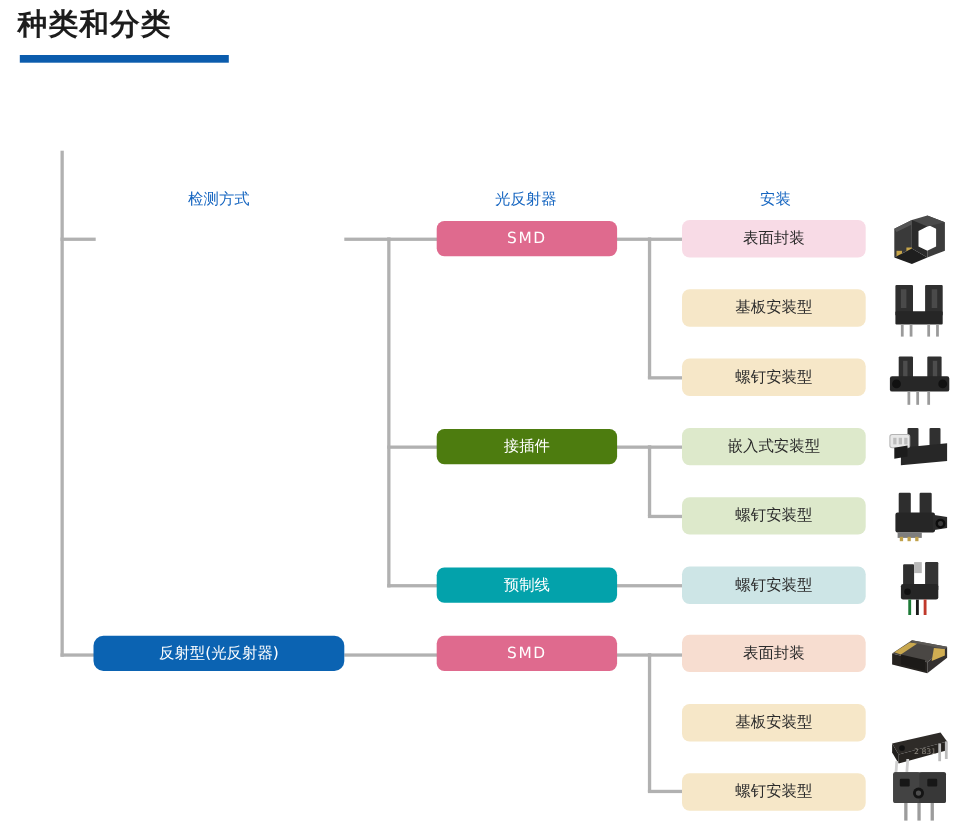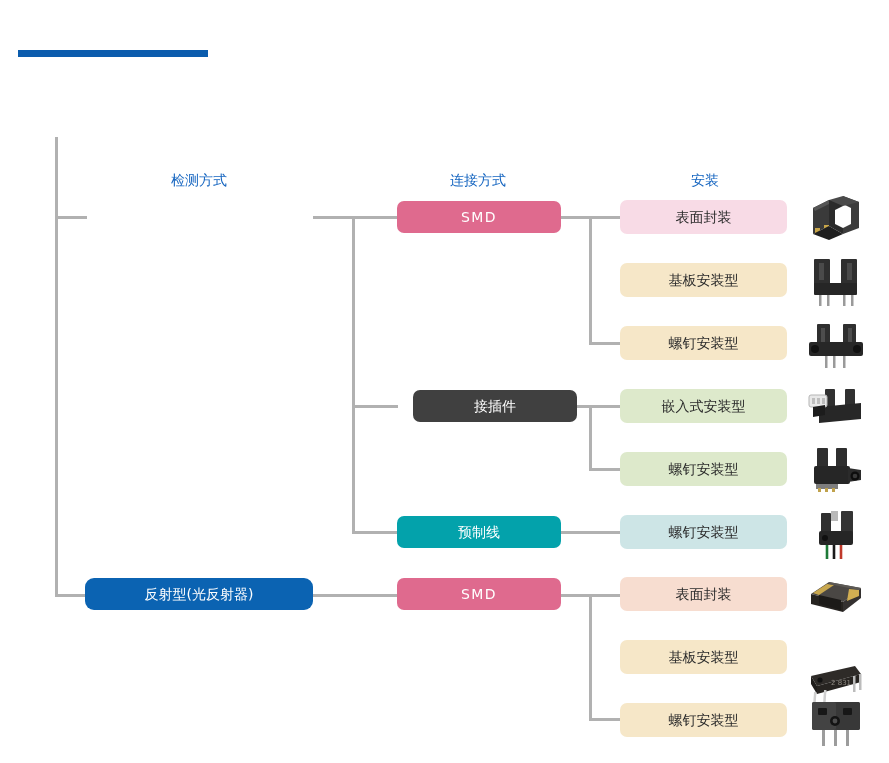--- a/index.html
+++ b/index.html
@@ -81,23 +81,22 @@
     background: #0b63b2;
     color: #ffffff;
     border-radius: 9px;
   }
   .node.smd {
     background: #df6a8e;
     color: #ffffff;
     letter-spacing: 1.5px;
   }
   .node.connector {
-    background: #404040;
-    color: #ffffff;
-    margin-left: 16px;
+    background: #4d7c0f;
+    color: #ffffff;
   }
   .node.cable {
     background: #03a2ab;
     color: #ffffff;
   }
   .node.leaf-pink   { background: #f8dbe6; color: #2b2b2b; }
   .node.leaf-beige  { background: #f6e7c8; color: #2b2b2b; }
   .node.leaf-green  { background: #dde9cb; color: #2b2b2b; }
   .node.leaf-teal   { background: #cde5e6; color: #2b2b2b; }
   .node.leaf-salmon { background: #f7ddd0; color: #2b2b2b; }
@@ -108,24 +107,25 @@
     width: 66px;
     height: 58px;
   }
   .photo svg { display: block; width: 100%; height: 100%; }
 </style>
 </head>
 <body>
 
 <div id="stage">
 
+  <div class="page-title">种类和分类</div>
   <div class="title-rule"></div>
 
   <div class="col-header" style="left:199px; top:172px;">检测方式</div>
-  <div class="col-header" style="left:478px; top:172px;">连接方式</div>
+  <div class="col-header" style="left:478px; top:172px;">光反射器</div>
   <div class="col-header" style="left:705px; top:172px;">安装</div>
 
   <div class="line-v" style="left:55px; top:137px; height:460px;"></div>
   <div class="line-h" style="left:55px; top:216px; width:32px;"></div>
   <div class="line-h" style="left:55px; top:594px; width:32px;"></div>
 
   <div class="line-h" style="left:313px; top:216px; width:42px;"></div>
   <div class="line-v" style="left:352px; top:216px; height:318px;"></div>
   <div class="line-h" style="left:352px; top:216px; width:46px;"></div>
   <div class="line-h" style="left:352px; top:405px; width:46px;"></div>

